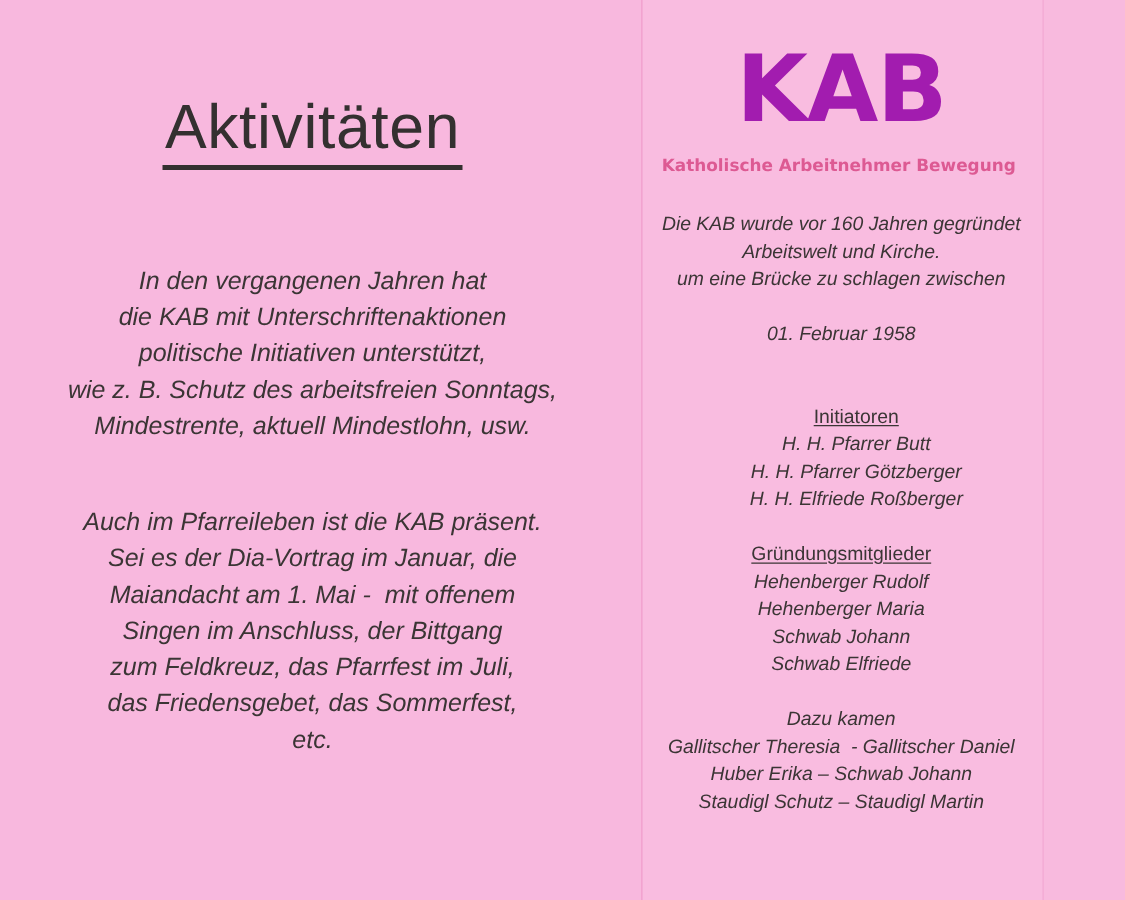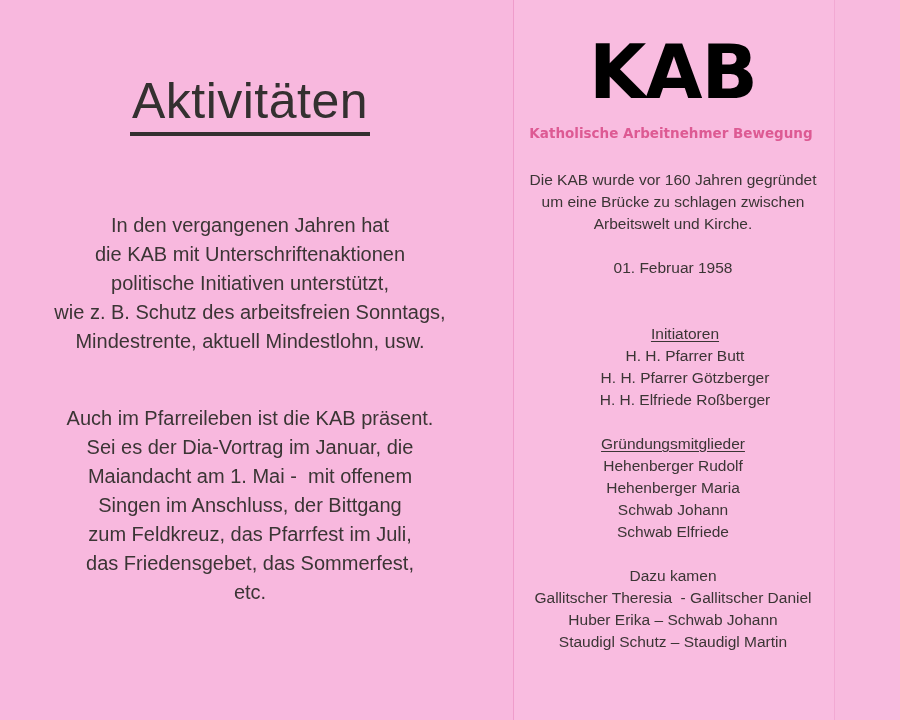--- a/index.html
+++ b/index.html
@@ -56,33 +56,33 @@
     .left-block {
       position: absolute;
       left: 20px;
       width: 460px;
       text-align: center;
       font-size: 20px;
       line-height: 29px;
     }
     .block1 { top: 211px; }
     .block2 { top: 404px; }
-    .line { display: block; white-space: pre; }
+    .line { display: block; white-space: pre; font-style: italic; }
 
     .kab-logo {
       position: absolute;
       left: 513px;
       width: 320px;
       top: 32px;
       text-align: center;
       font-family: "DejaVu Sans", sans-serif;
       font-weight: bold;
       font-size: 74px;
       line-height: 80px;
-      color: #000000;
+      color: #a21caf;
       letter-spacing: -1px;
     }
     .kab-sub {
       position: absolute;
       left: 513px;
       width: 316px;
       top: 124px;
       text-align: center;
       font-family: "DejaVu Sans", sans-serif;
       font-weight: bold;
@@ -136,22 +136,22 @@
   <span class="line">zum Feldkreuz, das Pfarrfest im Juli,</span>
   <span class="line">das Friedensgebet, das Sommerfest,</span>
   <span class="line">etc.</span>
 </div>
 
 <div class="kab-logo">KAB</div>
 <div class="kab-sub">Katholische Arbeitnehmer Bewegung</div>
 
 <div class="mid-block intro">
   <span class="line">Die KAB wurde vor 160 Jahren gegründet</span>
+  <span class="line">Arbeitswelt und Kirche.</span>
   <span class="line">um eine Brücke zu schlagen zwischen</span>
-  <span class="line">Arbeitswelt und Kirche.</span>
 </div>
 
 <div class="mid-block founding">
   <span class="line">01. Februar 1958</span>
 </div>
 
 <div class="mid-block initiators">
   <span class="section-title">Initiatoren</span>
   <span class="line">H. H. Pfarrer Butt</span>
   <span class="line">H. H. Pfarrer Götzberger</span>

